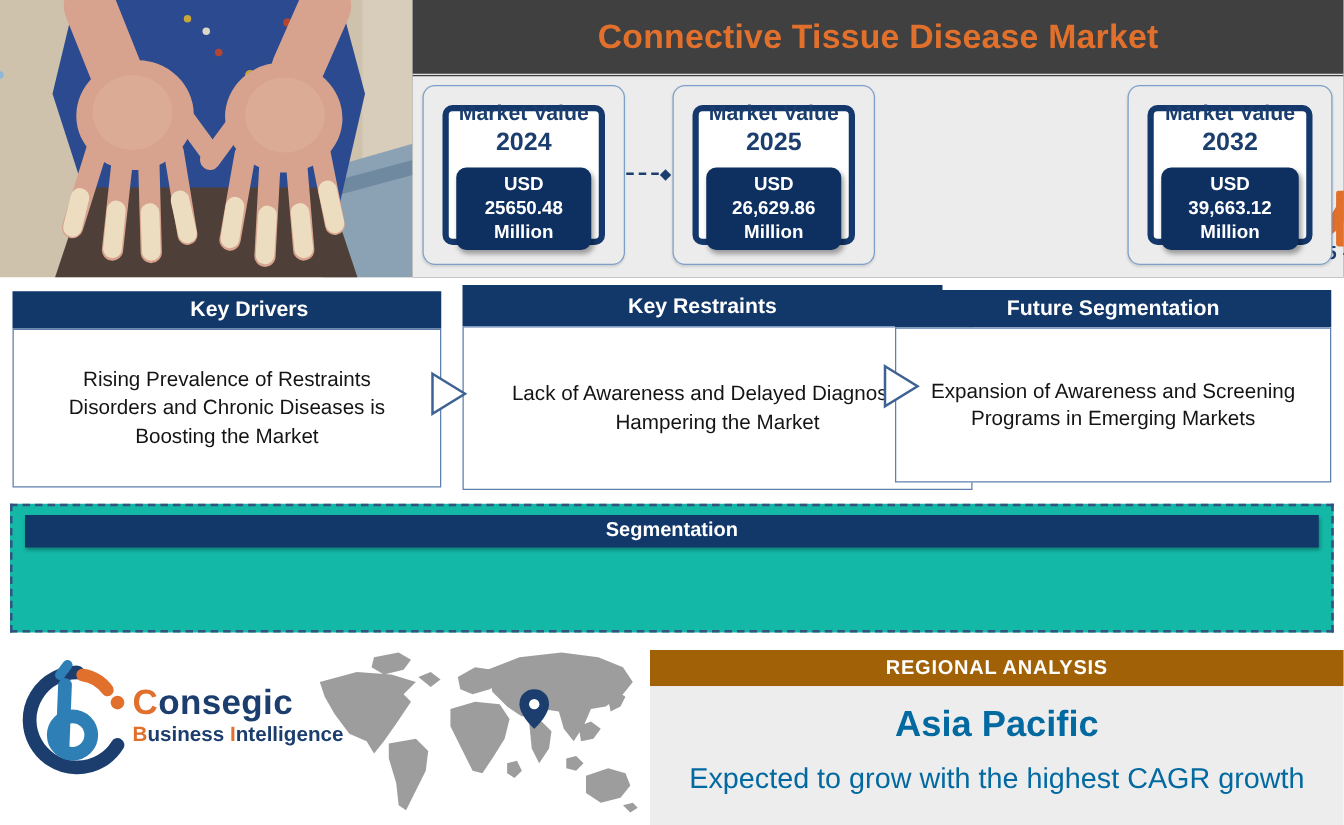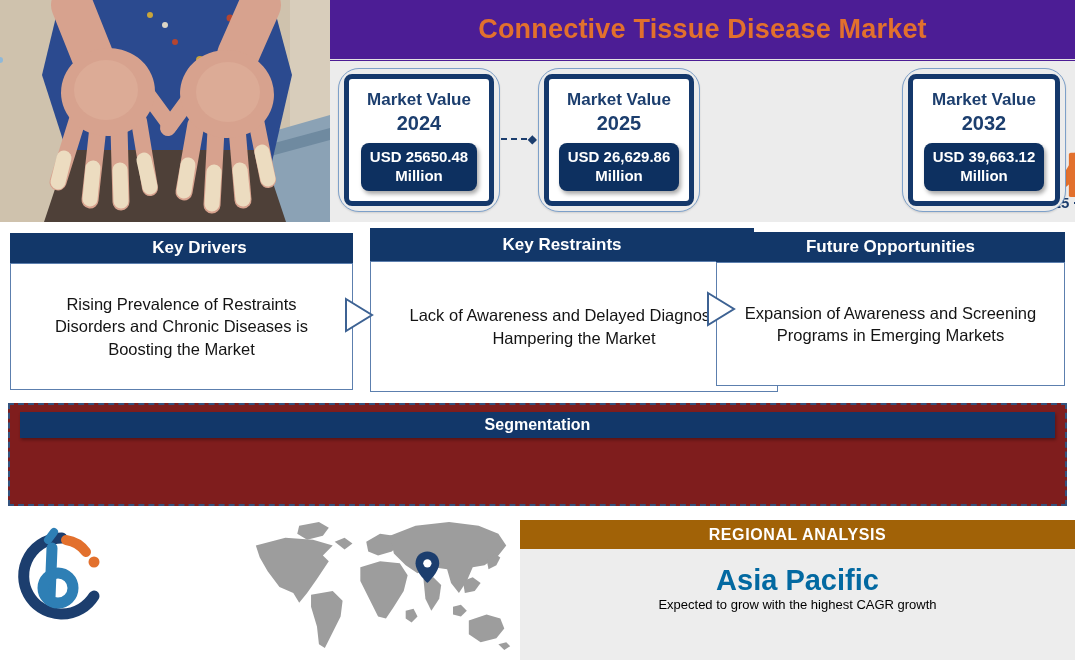--- a/index.html
+++ b/index.html
@@ -1,26 +1,26 @@
 <!DOCTYPE html>
 <html><head>
 <meta charset="utf-8">
 <style>
   * { margin:0; padding:0; box-sizing:border-box; }
   body { font-family:"Liberation Sans", sans-serif; background:#fff; }
   .page { position:relative; width:1075px; height:660px; background:#fff; overflow:hidden; }
 
   
   .photo { position:absolute; left:0; top:0; width:330px; height:222px; }
-  .top-right { position:absolute; left:330px; top:0; width:745px; height:222px; background:#4c1d95; }
+  .top-right { position:absolute; left:330px; top:0; width:745px; height:222px; background:#404040; }
   .main-title { position:absolute; left:0; top:0; width:100%; height:60px; display:flex; align-items:center; justify-content:center;
     color:#e2702d; font-size:27px; font-weight:bold; letter-spacing:.2px; border-bottom:1px solid #e3e3e3; }
   .cards-panel { position:absolute; left:0; top:61px; width:745px; height:161px; background:#ececec; }
 
-  .card { position:absolute; top:7px; height:144px; border:1px solid #7da0c9; border-radius:21px; padding:5px; background:#ececec; box-shadow:0 1px 2px rgba(0,0,0,.12); }
+  .card { position:absolute; top:7px; height:144px; border:1px solid #7da0c9; border-radius:10px; padding:15px; background:#ececec; box-shadow:0 1px 2px rgba(0,0,0,.12); }
   .card-inner { width:100%; height:100%; background:#fff; border:5px solid #14386b; border-radius:8px;
     display:flex; flex-direction:column; align-items:center; justify-content:center; gap:8px; padding:6px; }
   .card-label { color:#1c3e6e; font-size:17px; font-weight:bold; text-align:center; line-height:1.25; }
   .card-year { color:#1c3e6e; font-size:20px; font-weight:bold; margin-top:-6px; }
   .card-pill { background:#0d3060; color:#fff; font-size:15px; font-weight:bold; text-align:center; line-height:1.25;
     border-radius:8px; padding:5px 9px; box-shadow:2px 3px 4px rgba(0,0,0,.35); }
 
   .connector { position:absolute; top:71px; width:36px; height:14px; display:flex; align-items:center; }
   .connector .dash { flex:1; border-top:2px dashed #1c3e6e; }
   .connector .dia { color:#1c3e6e; font-size:12px; line-height:1; margin-left:1px; }
@@ -33,21 +33,21 @@
     border-top:4px solid transparent; border-bottom:4px solid transparent; }
 
   
   .sec-header { position:absolute; background:#123769; color:#fff; font-weight:bold; font-size:17px;
     display:flex; align-items:center; justify-content:center; }
   .sec-body { position:absolute; background:#fff; border:1px solid #5c7fae; color:#141414; font-size:16.5px;
     display:flex; align-items:center; justify-content:center; text-align:center; line-height:1.35; padding:0 22px; }
   .chevron { position:absolute; z-index:5; }
 
   
-  .segmentation { position:absolute; left:8px; top:403px; width:1059px; height:103px; border:2px dashed #33527e; background:#7f1d1d; padding:7px 10px; }
+  .segmentation { position:absolute; left:8px; top:403px; width:1059px; height:103px; border:2px dashed #33527e; background:#14b8a6; padding:7px 10px; }
   .seg-header { height:26px; background:#123769; color:#fff; font-size:16px; font-weight:bold;
     display:flex; align-items:center; justify-content:center; box-shadow:1px 2px 3px rgba(0,0,0,.3); }
   .seg-row { display:flex; gap:6px; margin-top:8px; height:51px; }
   .seg-box { flex:1; background:#efefef; border:1px solid #8b9099; display:flex; align-items:center; justify-content:center;
     color:#e2702d; font-size:17px; font-weight:bold; }
 
   
   .logo { position:absolute; left:14px; top:520px; width:225px; height:125px; }
   .logo-mark { position:absolute; left:0; top:6px; width:92px; height:110px; }
   .logo-text { position:absolute; left:92px; top:26px; width:135px; }
@@ -55,21 +55,21 @@
   .logo-name .oc { color:#e2702d; }
   .logo-tag { font-size:16.5px; font-weight:600; color:#1c3e6e; margin-top:1px; white-space:nowrap; }
   .logo-tag .oc { color:#e2702d; }
 
   .map { position:absolute; left:248px; top:516px; width:272px; height:140px; }
 
   .regional-header { position:absolute; left:520px; top:520px; width:555px; height:29px; background:#a16207; color:#fff;
     font-size:16px; font-weight:bold; letter-spacing:.6px; display:flex; align-items:center; justify-content:center; }
   .regional-body { position:absolute; left:520px; top:549px; width:555px; height:111px; background:#ededed; text-align:center; }
   .regional-region { color:#0369a1; font-size:29px; font-weight:800; margin-top:15px; }
-  .regional-note { color:#000000; font-size:13px; }
+  .regional-note { color:#0369a1; font-size:23px; margin-top:12px; }
 </style>
 </head>
 <body>
 
 <div class="page">
 
   <div class="photo">
     <svg width="330" height="222" viewBox="0 0 330 222">
       <rect x="0" y="0" width="330" height="222" fill="#cfc2ad"></rect>
       <rect x="290" y="0" width="40" height="130" fill="#d8cdbb"></rect>
@@ -197,21 +197,21 @@
 
     </div>
   </div>
 
   <div class="sec-header" style="left:10px;  top:233px; width:343px; height:30px;padding-left:36px;">Key Drivers</div>
   <div class="sec-body" style="left:10px;  top:263px; width:343px; height:127px;">Rising Prevalence of Restraints Disorders and Chronic Diseases is Boosting the Market</div>
 
   <div class="sec-header" style="left:370px; top:228px; width:384px; height:33px;">Key Restraints</div>
   <div class="sec-body" style="left:370px; top:261px; width:408px; height:131px;">Lack of Awareness and Delayed Diagnosis is Hampering the Market</div>
 
-  <div class="sec-header" style="left:716px; top:232px; width:349px; height:30px;">Future Opportunities</div>
+  <div class="sec-header" style="left:716px; top:232px; width:349px; height:30px;">Future Segmentation</div>
   <div class="sec-body" style="left:716px; top:262px; width:349px; height:124px;">Expansion of Awareness and Screening Programs in Emerging Markets</div>
 
   <svg class="chevron" style="left:344px; top:296px;" width="32" height="38">
     <polygon points="2,3 28,19 2,35" fill="#ffffff" stroke="#3d6293" stroke-width="2"></polygon>
   </svg>
   <svg class="chevron" style="left:706px; top:290px;" width="32" height="38">
     <polygon points="2,3 28,19 2,35" fill="#ffffff" stroke="#3d6293" stroke-width="2"></polygon>
   </svg>
 
   <div class="segmentation">
@@ -220,20 +220,24 @@
 
   <div class="logo">
     <svg class="logo-mark" viewBox="0 0 92 110">
       <path d="M80,70 A38,38 0 1 1 48,12" fill="none" stroke="#1c3e6e" stroke-width="11" stroke-linecap="round"></path>
       <line x1="38" y1="22" x2="36" y2="72" stroke="#2e7fb5" stroke-width="11" stroke-linecap="round"></line>
       <circle cx="44" cy="62" r="15" fill="none" stroke="#2e7fb5" stroke-width="11"></circle>
       <line x1="34" y1="14" x2="40" y2="6" stroke="#2e7fb5" stroke-width="8" stroke-linecap="round"></line>
       <path d="M52,14 A30,30 0 0 1 72,26" fill="none" stroke="#e2702d" stroke-width="10" stroke-linecap="round"></path>
       <circle cx="80" cy="36" r="5.5" fill="#e2702d"></circle>
     </svg>
+    <div class="logo-text">
+      <div class="logo-name"><span class="oc">C</span><span>onsegic</span></div>
+      <div class="logo-tag"><span class="oc">B</span><span>usiness </span><span class="oc">I</span><span>ntelligence</span></div>
+    </div>
   </div>
 
   <svg class="map" viewBox="0 0 272 142">
     <g fill="#9d9d9d">
       <path d="M50,10 l20,-4 10,6 -6,8 -16,4 -10,-6 z"></path>
       <path d="M6,30 l30,-8 28,2 20,6 -10,10 6,6 -12,18 -10,14 -8,10 -6,-10 -14,-6 -12,-16 -8,-14 z"></path>
       <path d="M86,26 l10,-4 8,6 -8,6 z"></path>
       <path d="M62,80 l22,-4 10,10 -2,16 -8,16 -8,16 -6,-4 -2,-18 -6,-20 z"></path>
       <path d="M118,26 l14,-8 14,2 6,8 -8,8 -14,4 -10,-4 z"></path>
       <path d="M112,52 l20,-6 20,2 8,12 -4,16 -10,16 -8,12 -8,-2 -8,-16 -10,-20 z"></path>

